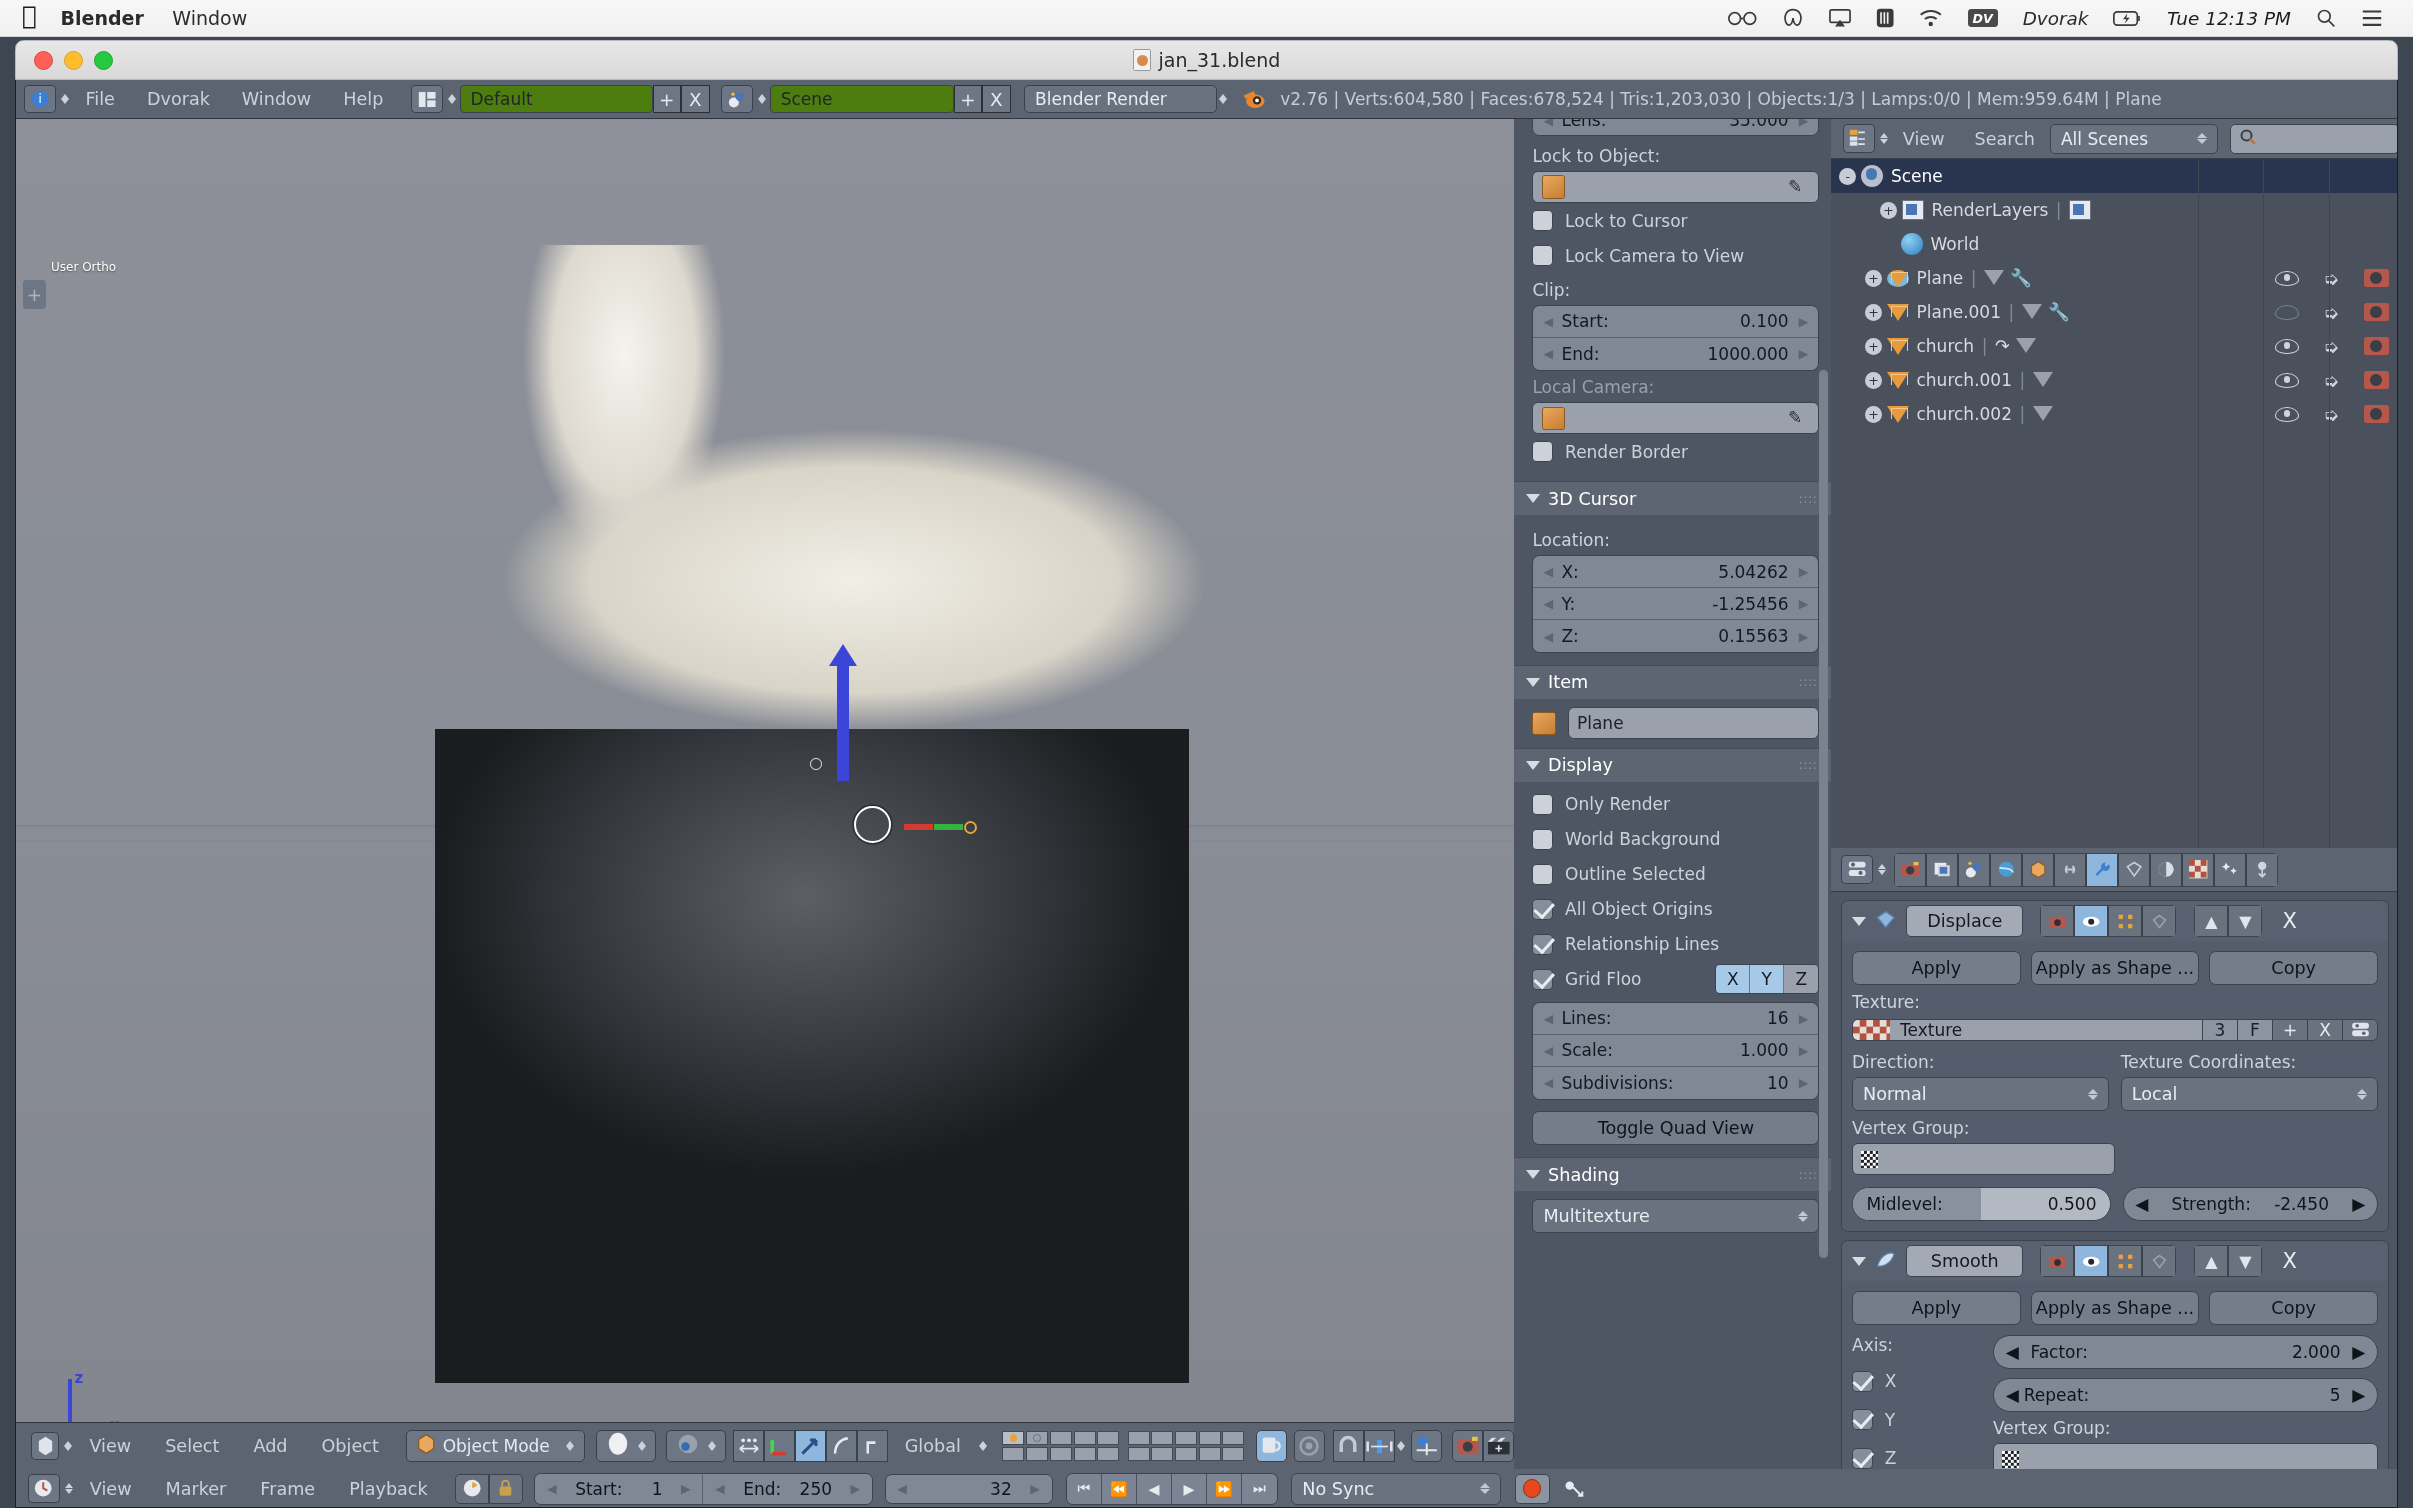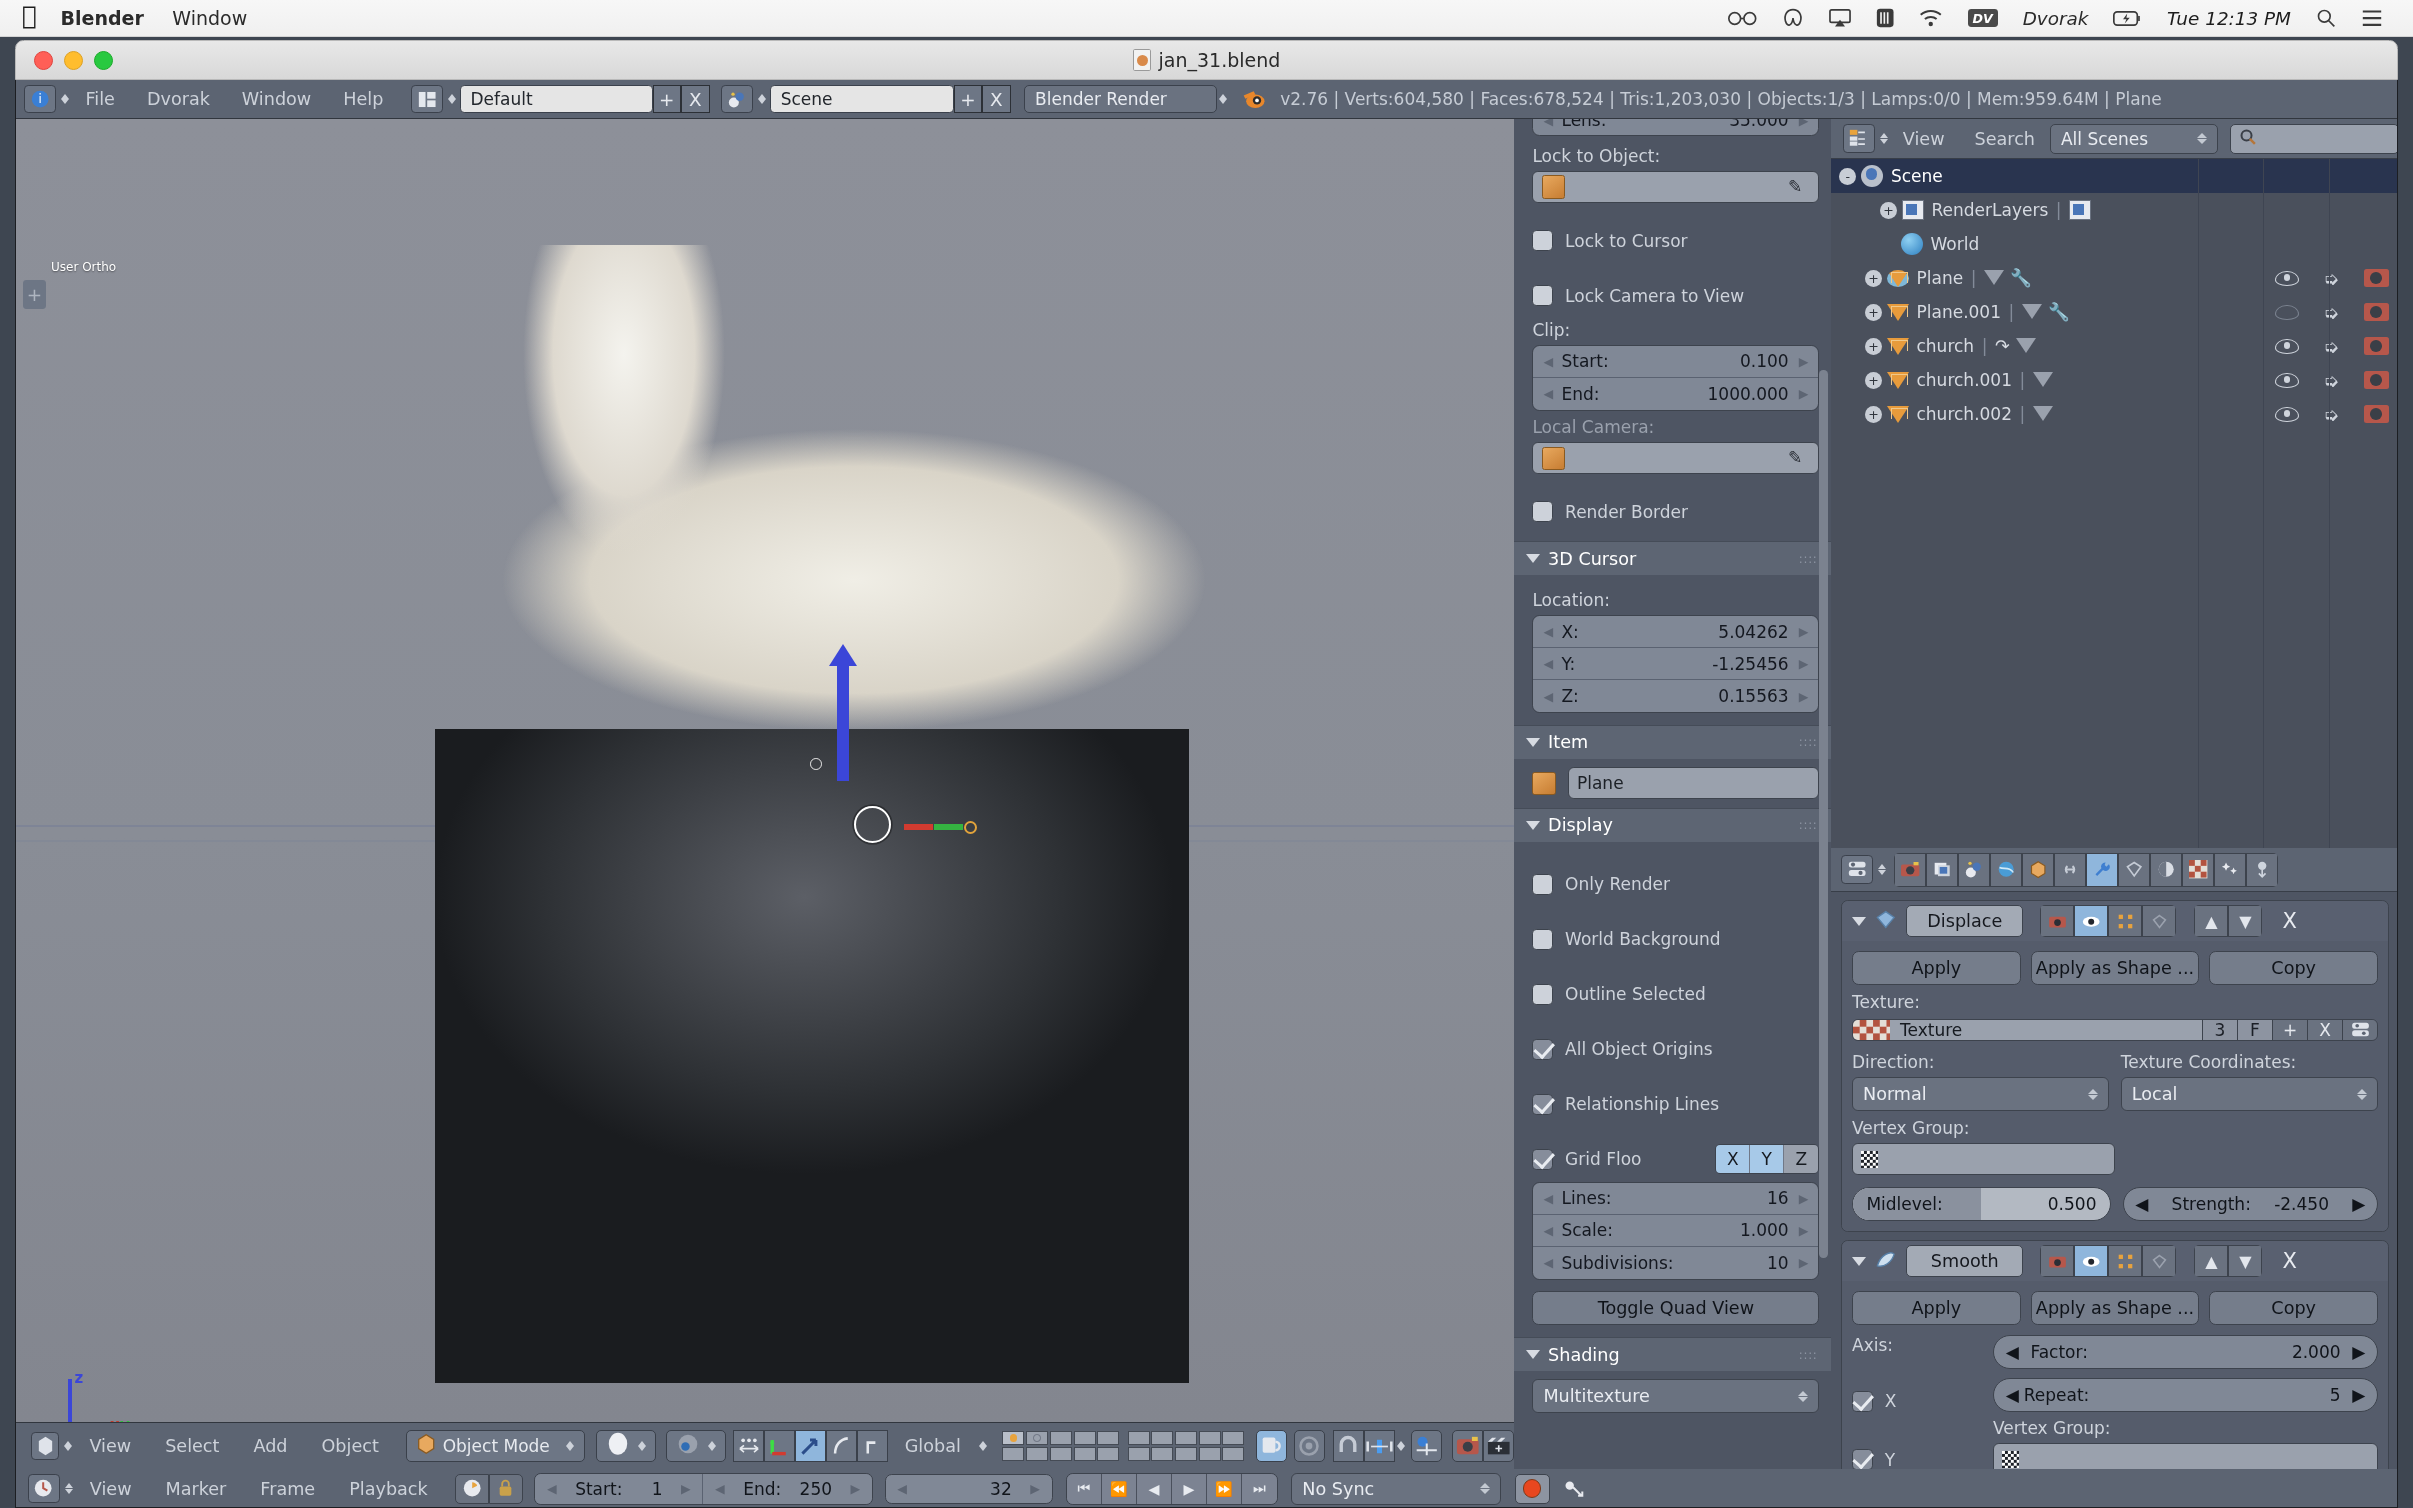--- a/index.html
+++ b/index.html
@@ -73,21 +73,21 @@
   .hdr-iconbtn{
     width:32px;height:28.5px;background:#6d7685;border:0.8px solid #3b414c;border-radius:4.2px;
     display:flex;align-items:center;justify-content:center;margin-right:3.4px;
   }
   .spin{display:flex;flex-direction:column;justify-content:center;gap:0.8px;margin-left:1.7px;}
   .spin i{border-left:4.2px solid transparent;border-right:4.2px solid transparent;display:block;}
   .spin i.up{border-bottom:5px solid #cdd2da;}
   .spin i.dn{border-top:5px solid #cdd2da;}
   .hdr-menu{font-size:17.6px;color:#cdd2da;padding:0 16px;}
   .hdr-field{
-    height:28.5px;background:#e5e5e5;border:0.8px solid #3b414c;border-radius:4.2px;
+    height:28.5px;background:#4d7c0f;border:0.8px solid #3b414c;border-radius:4.2px;
     display:flex;align-items:center;padding:0 10px;font-size:17px;color:#22262c;
   }
   .sq-btn{
     width:28.5px;height:28.5px;background:#6d7685;border:0.8px solid #2c3views;border:0.8px solid #2c3036;
     display:flex;align-items:center;justify-content:center;color:#e6e9ee;font-size:18.4px;
   }
   .stats{font-size:17px;color:#c6ccd5;margin-left:13.4px;white-space:nowrap;}
 
   
   #viewport{
@@ -196,21 +196,21 @@
   }
   .num{
     height:32px;background:#808896;border:0.8px solid #3d434d;
     display:flex;align-items:center;justify-content:space-between;
     padding:0 10px;font-size:17px;color:#141820;
   }
   .num .ar{color:#5d6573;font-size:12.6px;}
   .numgrp{border-radius:7.5px;overflow:hidden;border:0.8px solid #3d434d;}
   .numgrp .num{border:0;border-bottom:0.8px solid #5a6271;}
   .numgrp .num:last-child{border-bottom:0;}
-  .cbrow{display:flex;align-items:center;gap:11.7px;height:35px;margin-top:20px;}
+  .cbrow{display:flex;align-items:center;gap:11.7px;height:35px;}
   .cb{width:21px;height:21px;background:#cdd2da;border:0.8px solid #3d434d;border-radius:4.2px;}
   .cb.on{background:#868d9b;display:flex;align-items:center;justify-content:center;}
   .cb.on:after{content:"";width:9.2px;height:16px;border:solid #e9ecf1;border-width:0 3.4px 3.4px 0;
     transform:rotate(42deg) translateY(-1.7px);}
   .cb-lbl{font-size:17px;color:#ced3db;}
   .xyz{display:flex;margin-left:auto;border-radius:5px;overflow:hidden;border:0.8px solid #3d434d;}
   .xyz span{width:34px;height:28.5px;display:flex;align-items:center;justify-content:center;
     font-size:17px;color:#161a20;background:#9aa1ad;border-right:0.8px solid #707888;}
   .xyz span.on{background:#a7c9e8;}
   .xyz span:last-child{border-right:0;}

